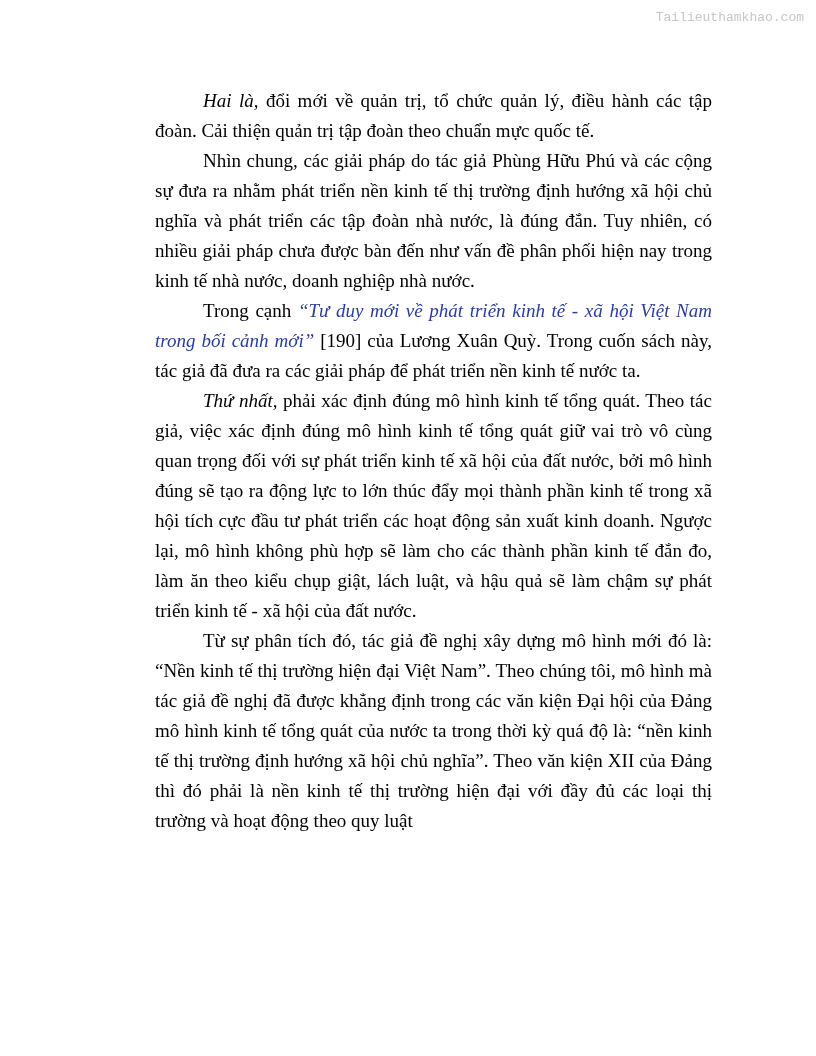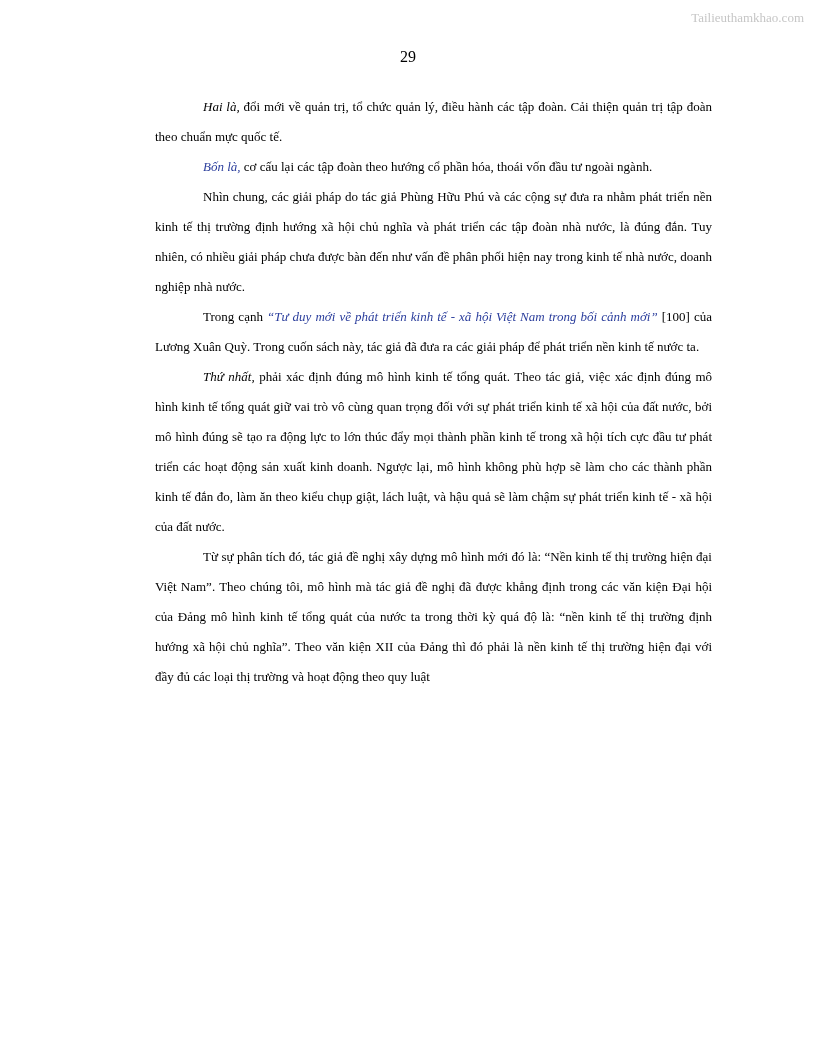--- a/index.html
+++ b/index.html
@@ -9,68 +9,66 @@
     height: 1056px;
     background: #ffffff;
     overflow: hidden;
     font-family: "Liberation Serif", serif;
     color: #000000;
   }
   .watermark {
     position: absolute;
     top: 10px;
     right: 12px;
-    font-family: Liberation Serif, serif;
+    font-family: Liberation Mono, monospace;
     font-size: 13px;
     color: #c6c6c6;
   }
   .page-number {
     position: absolute;
     top: 48px;
     left: 0;
     width: 100%;
     text-align: center;
     font-size: 16px;
     color: #000000;
   }
   .doc-body {
     position: absolute;
-    top: 92px;
+    top: 86px;
     left: 155px;
     width: 557px;
-    font-size: 13px;
+    font-size: 19px;
     line-height: 30px;
     text-align: justify;
   }
   .doc-body p {
     margin: 0;
     padding: 0;
     text-indent: 48px;
   }
   .it { font-style: italic; }
   .blue { color: #2a3d9c; }
 </style>
 </head>
 <body>
 
 <div class="page">
 
   <div class="watermark">Tailieuthamkhao.com</div>
 
-  <div class="page-number">29</div>
 
   <div class="doc-body">
 
     <p><span class="it">Hai là,</span><span> đổi mới về quản trị, tổ chức quản lý, điều hành các tập đoàn. Cải thiện quản trị tập đoàn theo chuẩn mực quốc tế.</span></p>
 
 
-    <p><span class="it blue">Bốn là,</span><span> cơ cấu lại các tập đoàn theo hướng cổ phần hóa, thoái vốn đầu tư ngoài ngành.</span></p>
 
     <p><span>Nhìn chung, các giải pháp do tác giả Phùng Hữu Phú và các cộng sự đưa ra nhằm phát triển nền kinh tế thị trường định hướng xã hội chủ nghĩa và phát triển các tập đoàn nhà nước, là đúng đắn. Tuy nhiên, có nhiều giải pháp chưa được bàn đến như vấn đề phân phối hiện nay trong kinh tế nhà nước, doanh nghiệp nhà nước.</span></p>
 
-    <p><span>Trong cạnh </span><span class="it blue">“Tư duy mới về phát triển kinh tế - xã hội Việt Nam trong bối cảnh mới”</span><span> [100] của Lương Xuân Quỳ. Trong cuốn sách này, tác giả đã đưa ra các giải pháp để phát triển nền kinh tế nước ta.</span></p>
+    <p><span>Trong cạnh </span><span class="it blue">“Tư duy mới về phát triển kinh tế - xã hội Việt Nam trong bối cảnh mới”</span><span> [190] của Lương Xuân Quỳ. Trong cuốn sách này, tác giả đã đưa ra các giải pháp để phát triển nền kinh tế nước ta.</span></p>
 
     <p><span class="it">Thứ nhất,</span><span> phải xác định đúng mô hình kinh tế tổng quát. Theo tác giả, việc xác định đúng mô hình kinh tế tổng quát giữ vai trò vô cùng quan trọng đối với sự phát triển kinh tế xã hội của đất nước, bởi mô hình đúng sẽ tạo ra động lực to lớn thúc đẩy mọi thành phần kinh tế trong xã hội tích cực đầu tư phát triển các hoạt động sản xuất kinh doanh. Ngược lại, mô hình không phù hợp sẽ làm cho các thành phần kinh tế đắn đo, làm ăn theo kiểu chụp giật, lách luật, và hậu quả sẽ làm chậm sự phát triển kinh tế - xã hội của đất nước.</span></p>
 
     <p><span>Từ sự phân tích đó, tác giả đề nghị xây dựng mô hình mới đó là: “Nền kinh tế thị trường hiện đại Việt Nam”. Theo chúng tôi, mô hình mà tác giả đề nghị đã được khẳng định trong các văn kiện Đại hội của Đảng mô hình kinh tế tổng quát của nước ta trong thời kỳ quá độ là: “nền kinh tế thị trường định hướng xã hội chủ nghĩa”. Theo văn kiện XII của Đảng thì đó phải là nền kinh tế thị trường hiện đại với đầy đủ các loại thị trường và hoạt động theo quy luật</span></p>
 
   </div>
 </div>
 
 </body></html>

